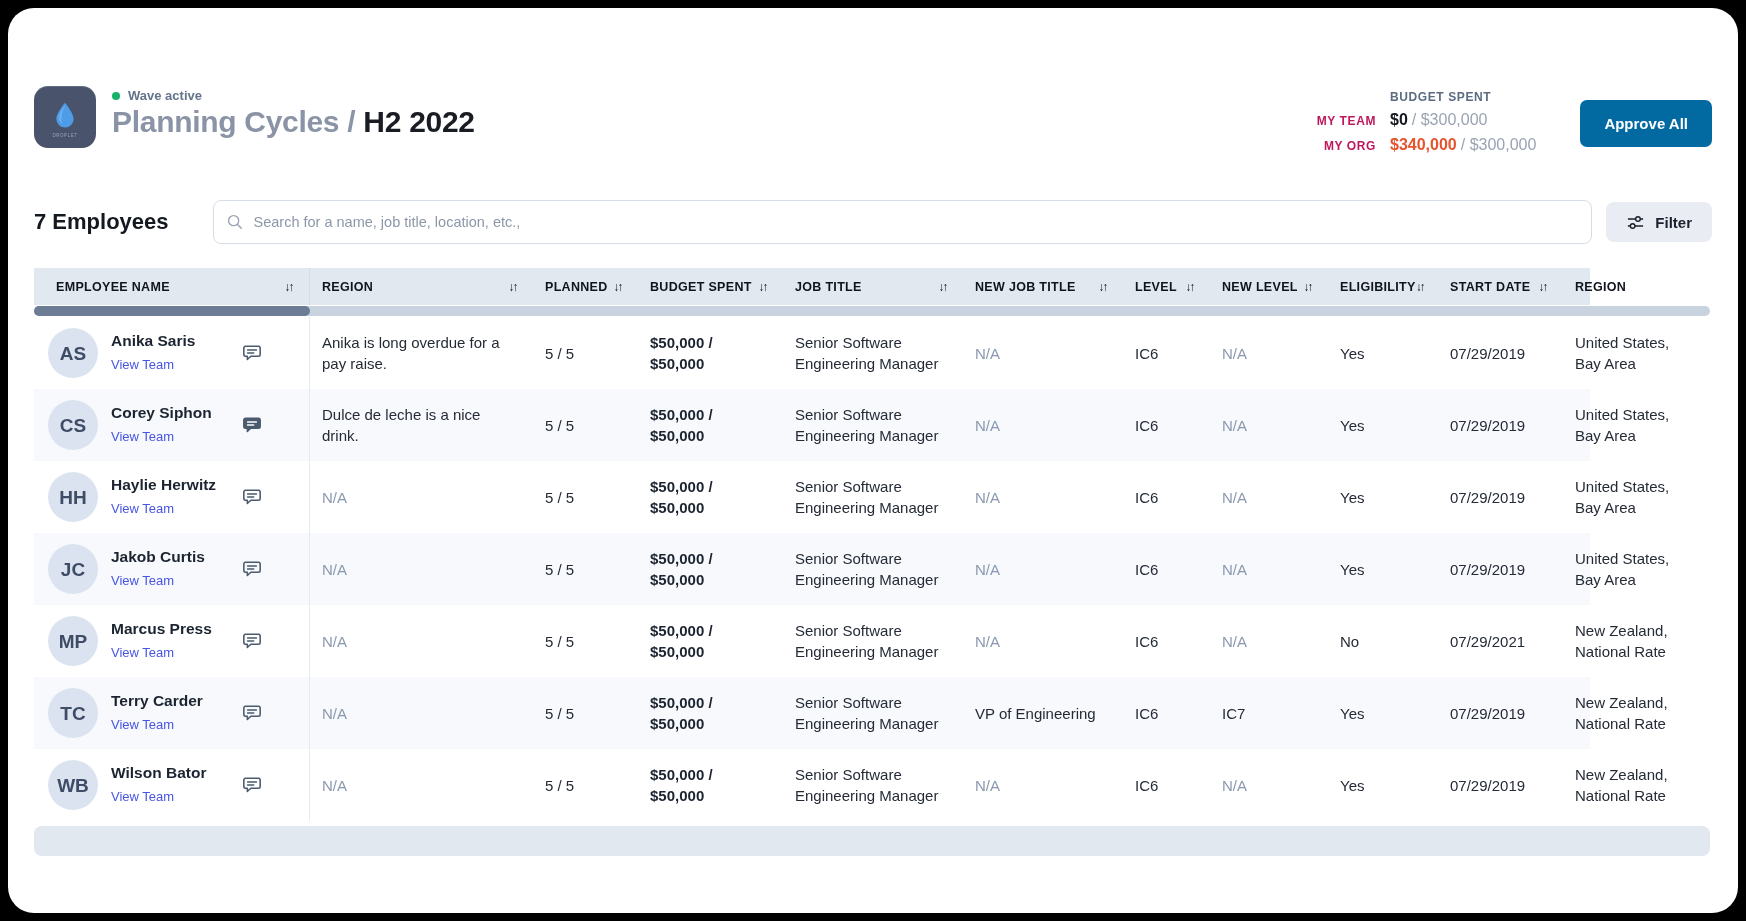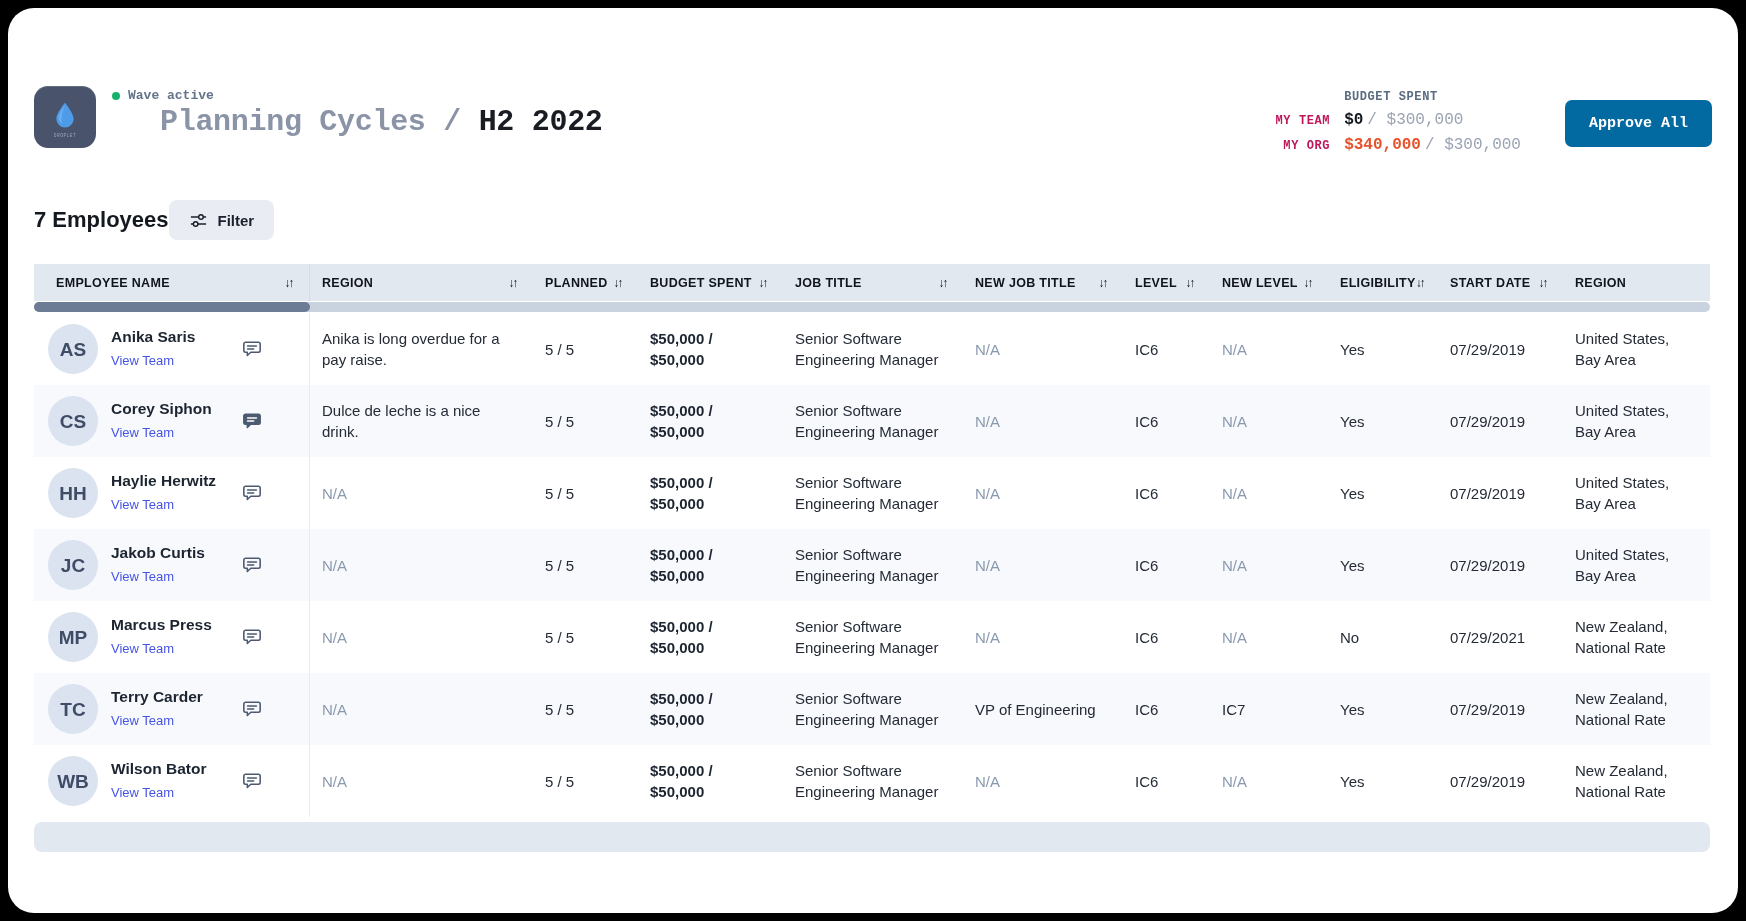--- a/index.html
+++ b/index.html
@@ -10,35 +10,35 @@
     position:relative;
   }
   .card {
     position:absolute; inset:8px;
     background:#fff; border-radius:26px;
     overflow:hidden;
     padding:78px 26px 0 26px;
   }
 
   
-  .app-header { display:flex; align-items:flex-start;font-family:Liberation Mono, monospace; }
+  .app-header { display:flex; align-items:flex-start; }
   .logo {
     width:62px; height:62px; border-radius:14px;
     background:#49536B; position:relative; flex:0 0 auto;
     display:flex; align-items:center; justify-content:center; flex-direction:column;
     box-shadow: inset 0 1px 0 rgba(255,255,255,.15);
   }
   .logo svg { display:block; margin-top:4px; }
   .logo-caption { font-size:4.5px; letter-spacing:.12em; color:#9AA3B5; margin-top:2px; }
   .title-block { margin-left:16px; padding-top:2px; }
   .status-line { display:flex; align-items:center; gap:8px; }
   .status-dot { width:8px; height:8px; border-radius:50%; background:#17B26A; }
   .status-label { font-size:13px; font-weight:700; color:#64748B; }
   .page-title { font-size:30px; font-weight:800; color:#191D23; margin-top:2px; letter-spacing:-.01em; }
-  .page-title .prefix { color:#8A94A6;margin-left:48px; }
+  .page-title .prefix { color:#8A94A6; }
 
   .header-right { margin-left:auto; display:flex; align-items:flex-start; }
   .budget-grid {
     display:grid; grid-template-columns:auto auto; column-gap:14px; row-gap:7px;
     align-items:baseline; margin-top:4px;
   }
   .budget-heading { font-size:12px; font-weight:700; letter-spacing:.05em; color:#5B6B82; }
   .budget-label { font-size:12px; font-weight:700; letter-spacing:.05em; color:#be185d; text-align:right; }
   .budget-val { font-size:16px; color:#9AA3B2; }
   .budget-val .spent { font-weight:700; color:#14181F; margin-right:4px; }
@@ -66,21 +66,21 @@
     background:#E9EDF3; border:none; border-radius:8px;
     display:flex; align-items:center; gap:10px;
     font-size:15px; font-weight:600; color:#1A202C; font-family:inherit; cursor:pointer;
   }
 
   
   .table-wrap { margin-top:24px; width:1676px; overflow:hidden; }
   .grid {
     display:grid;
     grid-template-columns:276px 223px 105px 145px 180px 160px 87px 118px 110px 125px 175px;
-    width:1676px;
+    width:1556px;
   }
   .thead { background:#E2E8F0; height:37px; }
   .th {
     display:flex; align-items:center; justify-content:space-between;
     padding:0 14px 0 12px; cursor:pointer; overflow:hidden;
   }
   .th:first-child { padding-left:22px; border-right:1px solid #D5DCE6; }
   .th:last-child { padding-right:15px; }
   .th-label { font-size:12.5px; font-weight:700; color:#10141C; letter-spacing:.025em; white-space:nowrap; }
   .sort { font-size:12px; font-weight:700; color:#10141C; letter-spacing:-.18em; padding-right:3px; white-space:nowrap; }
@@ -149,20 +149,27 @@
         <span class="budget-val"><span class="spent">$0</span><span>/ $300,000</span></span>
         <span class="budget-label">MY ORG</span>
         <span class="budget-val"><span class="spent over">$340,000</span><span>/ $300,000</span></span>
       </div>
       <button class="approve-btn">Approve All</button>
     </div>
   </div>
 
   <div class="toolbar">
     <div class="emp-count">7 Employees</div>
+    <div class="search-wrap">
+      <svg width="18" height="18" viewBox="0 0 20 20">
+        <circle cx="8.5" cy="8.5" r="5.6" fill="none" stroke="#98A2B3" stroke-width="1.5"></circle>
+        <line x1="12.8" y1="12.8" x2="17" y2="17" stroke="#98A2B3" stroke-width="1.5" stroke-linecap="round"></line>
+      </svg>
+      <input class="search-input" type="text" placeholder="Search for a name, job title, location, etc.," style="">
+    </div>
     <button class="filter-btn">
       <svg width="19" height="19" viewBox="0 0 20 20">
         <line x1="2" y1="6.3" x2="18" y2="6.3" stroke="#1A202C" stroke-width="1.5"></line>
         <circle cx="12.6" cy="6.3" r="2.4" fill="#E9EDF3" stroke="#1A202C" stroke-width="1.5"></circle>
         <line x1="2" y1="13.7" x2="18" y2="13.7" stroke="#1A202C" stroke-width="1.5"></line>
         <circle cx="7" cy="13.7" r="2.4" fill="#E9EDF3" stroke="#1A202C" stroke-width="1.5"></circle>
       </svg>
       <span>Filter</span>
     </button>
   </div>

